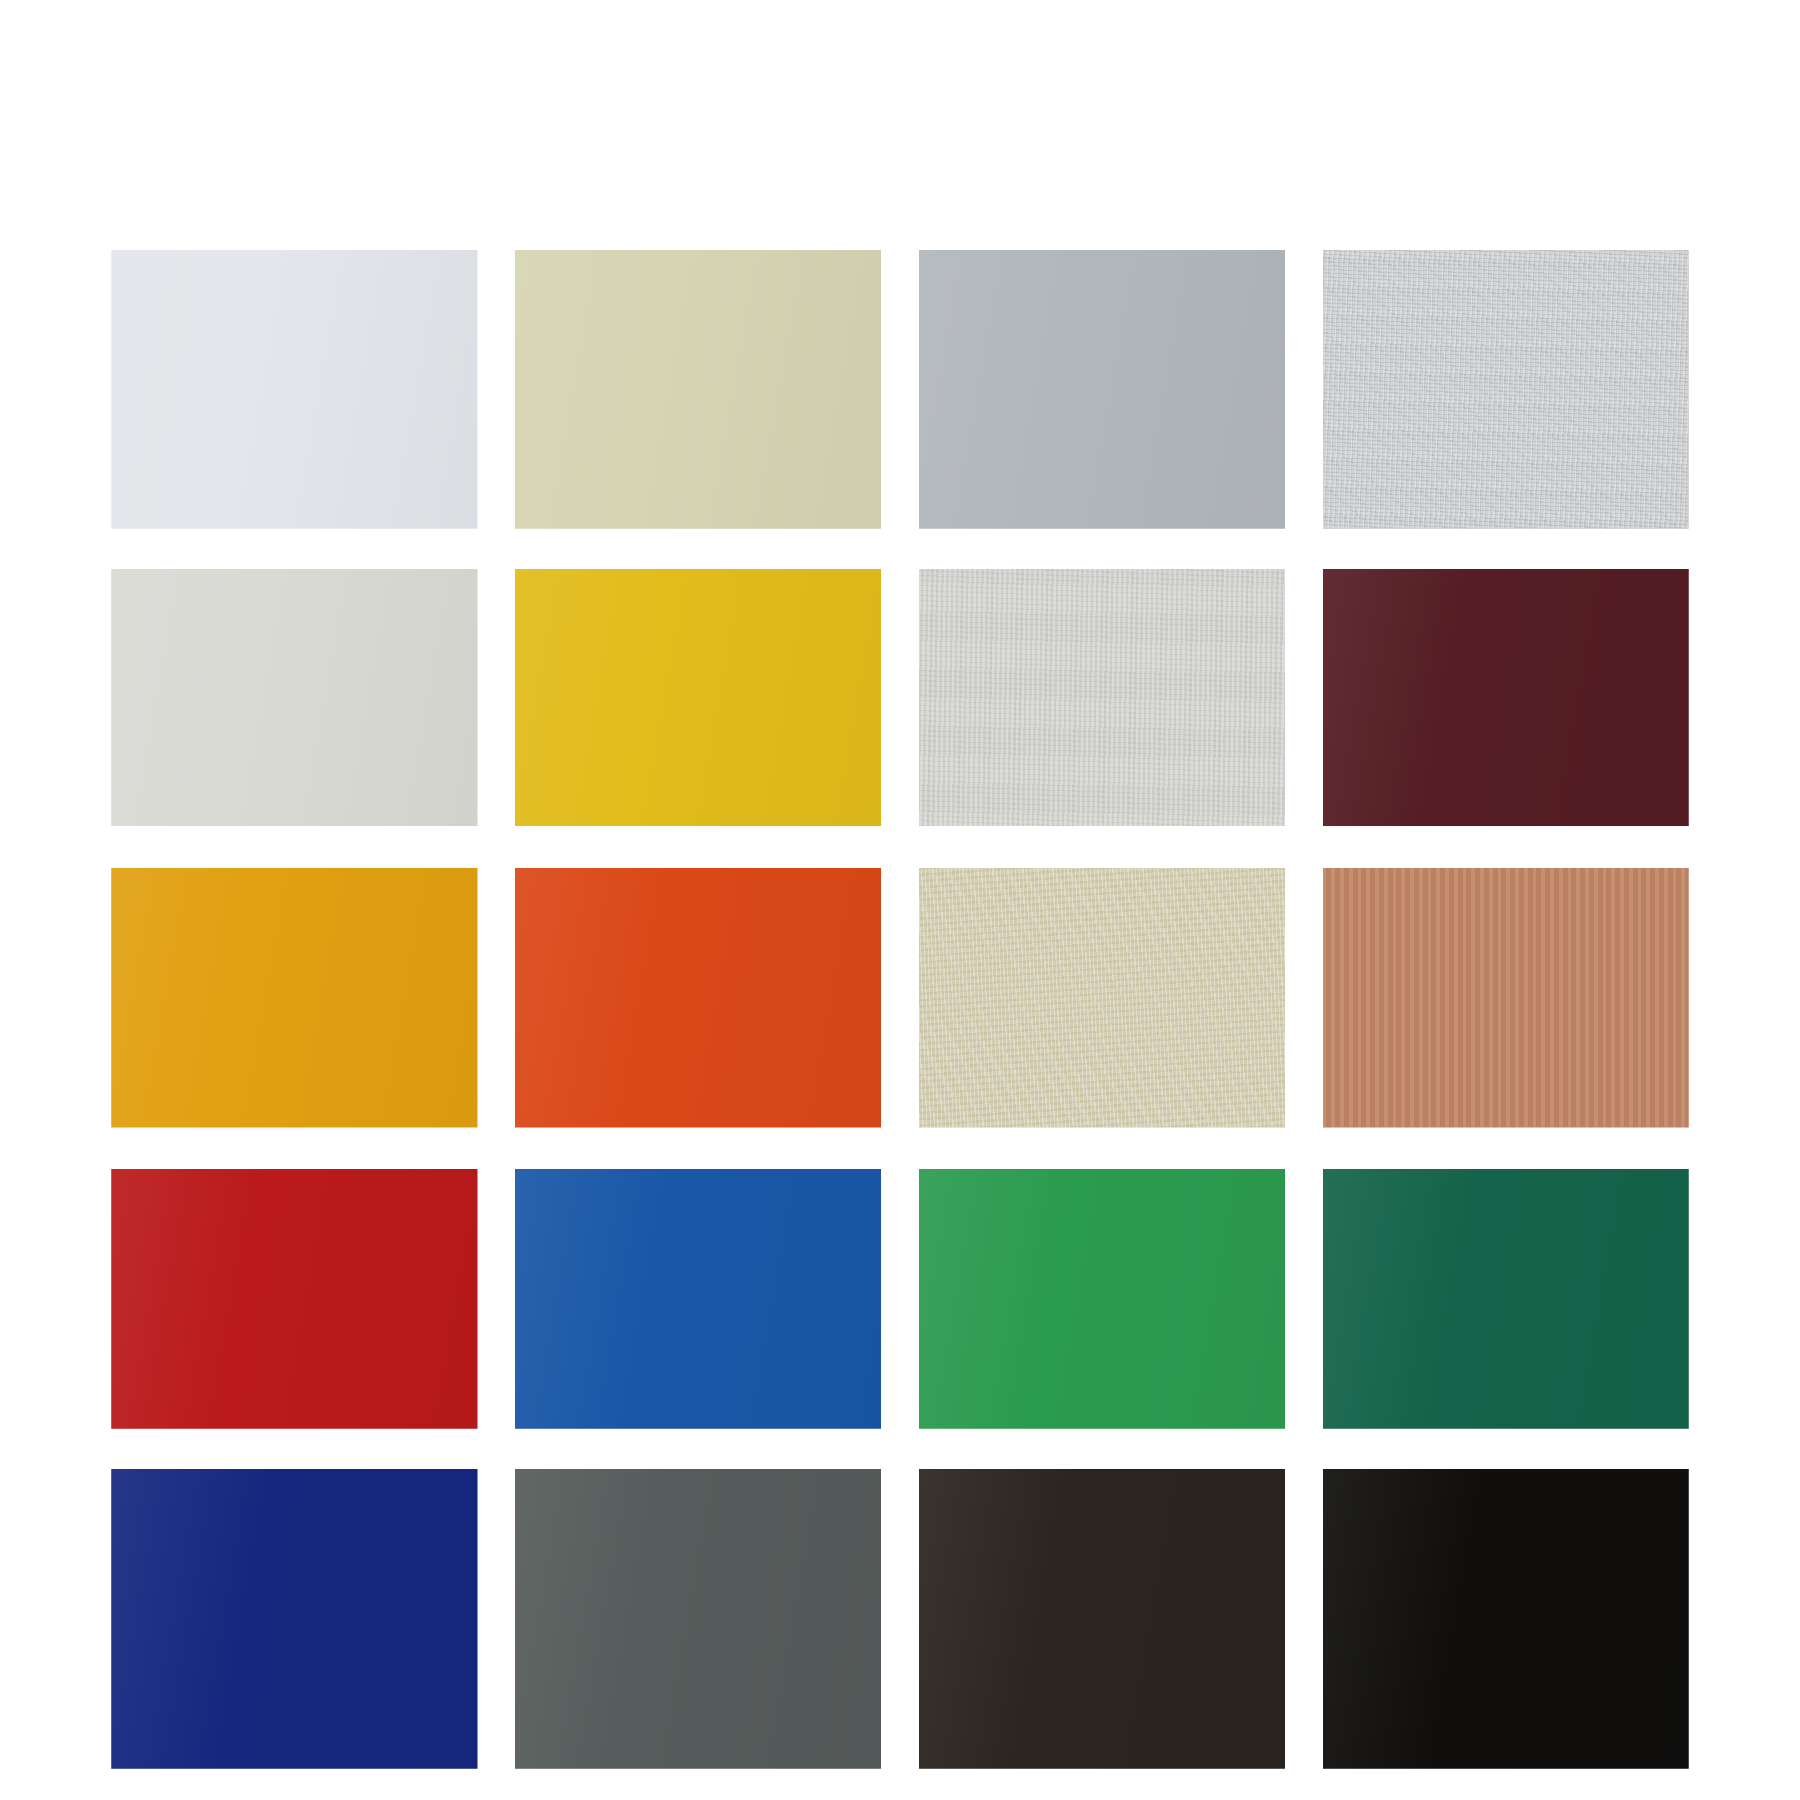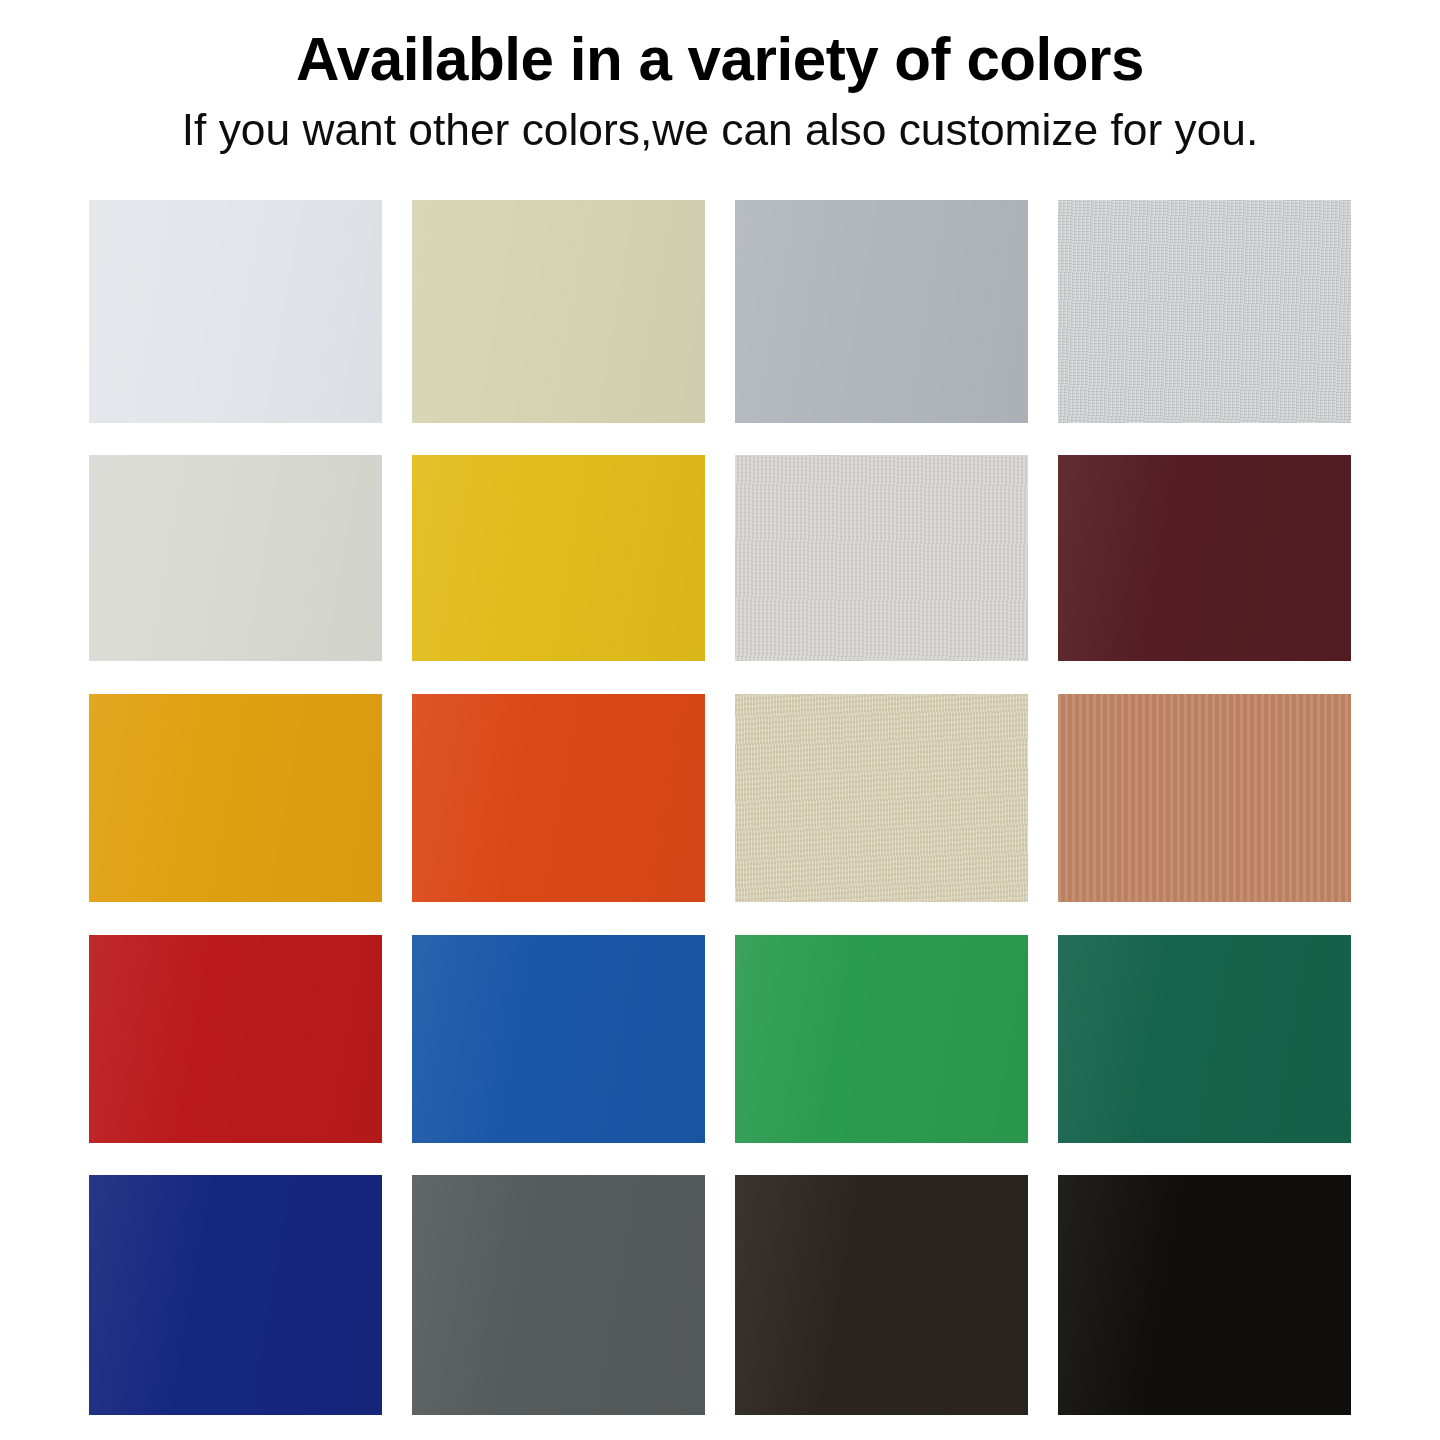--- a/index.html
+++ b/index.html
@@ -114,24 +114,20 @@
     inset: 0;
     background: linear-gradient(100deg, rgba(255,255,255,0.07) 0%, rgba(255,255,255,0.00) 38%, rgba(0,0,0,0.035) 100%);
     pointer-events: none;
   }
 </style>
 </head>
 <body style="background: rgb(255, 255, 255);">
 
 <div class="page">
 
-  <div class="heading-block">
-    <h1 class="title">Available in a variety of colors</h1>
-    <p class="subtitle">If you want other colors,we can also customize for you.</p>
-  </div>
 
   <div class="swatch-grid">
 
     <div class="swatch-row r1">
       <div class="swatch sheen" title="white" style="background-color: rgb(227, 230, 234);"></div>
       <div class="swatch sheen" title="khaki beige" style="background-color: rgb(214, 212, 179);"></div>
       <div class="swatch sheen" title="blue gray" style="background-color: rgb(178, 183, 189);"></div>
       <div class="swatch tex-fine" title="silver metallic" style="background-color: rgb(190, 193, 195);"></div>
     </div>
 

